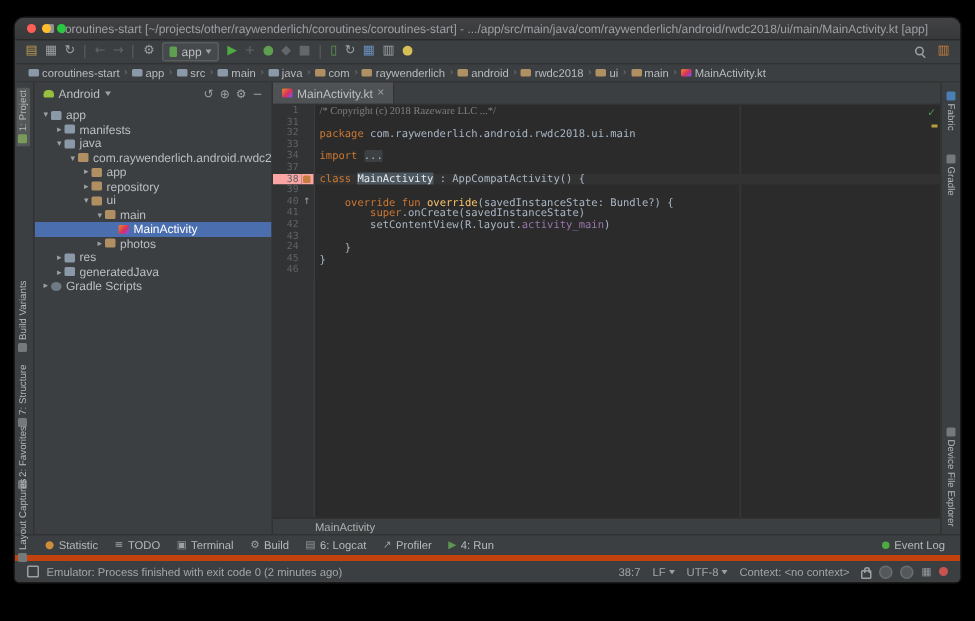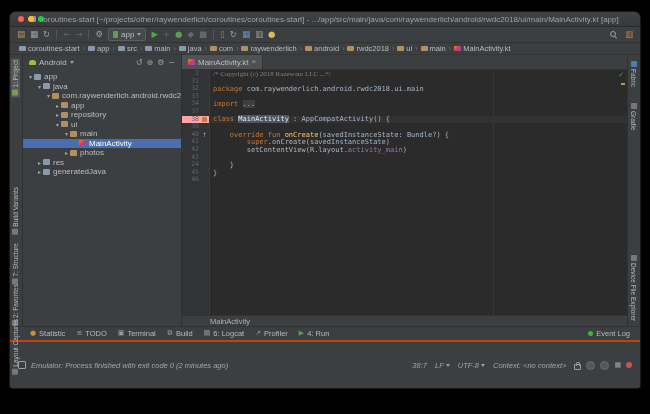--- a/index.html
+++ b/index.html
@@ -102,22 +102,22 @@
   .ed-breadcrumb{height:10px;flex:0 0 auto;background:#3c3f41;border-top:1px solid #323232;
                  font-size:7.5px;color:#aeb1b3;display:flex;align-items:center;padding-left:28px;}
   
   .bottombar{height:13px;flex:0 0 auto;background:#3c3f41;border-top:1px solid #323232;display:flex;
              align-items:center;gap:11px;padding:0 10px 0 20px;font-size:7.5px;color:#b6b9bb;white-space:nowrap;}
   .bb-item{display:flex;align-items:center;gap:3px;}
   .bb-ic{font-size:7px;line-height:1;font-family:"DejaVu Sans",sans-serif;}
   .bb-right{margin-left:auto;display:flex;align-items:center;gap:3px;}
   .dot-green{width:5px;height:5px;border-radius:50%;background:#4faa41;display:inline-block;}
   
-  .statusbar{height:14px;flex:0 0 auto;background:#3c3f41;border-top:2px solid #c2410c;display:flex;
-             align-items:center;gap:5px;padding:16px 8px;font-size:7.5px;color:#a3a6a8;white-space:nowrap;font-style:italic;}
+  .statusbar{height:14px;flex:0 0 auto;background:#3c3f41;border-top:4px solid #c2410c;display:flex;
+             align-items:center;gap:5px;padding:0 8px;font-size:7.5px;color:#a3a6a8;white-space:nowrap;}
   .tw-icon{width:6px;height:6px;border:1px solid #9da0a2;border-radius:1px;display:inline-block;}
   .sb-right{margin-left:auto;display:flex;align-items:flex-start;gap:8px;}
   .sb-item{display:flex;align-items:center;gap:2px;}
   .mini-caret{width:0;height:0;border-left:2px solid transparent;border-right:2px solid transparent;
               border-top:3px solid #9da0a2;display:inline-block;}
   .sic{display:inline-block;}
   .sic-lock{width:5px;height:4px;border:1px solid #9da0a2;border-radius:1px;position:relative;margin-top:3px;}
   .sic-lock::before{content:"";position:absolute;left:0.5px;top:-3px;width:2px;height:3px;border:1px solid #9da0a2;border-bottom:none;border-radius:2px 2px 0 0;}
   .sic-circle{width:7px;height:7px;border-radius:50%;background:#55585a;border:1px solid #6a6d6f;}
   .sic-grid{color:#9da0a2;font-size:7px;line-height:1;font-family:"DejaVu Sans",sans-serif;}
@@ -272,20 +272,25 @@
             <span>−</span>
           </span>
       </div>
       <div class="tree">
           <div class="trow" style="padding-left: 4px;">
             <span class="texp">▾</span>
             <span class="ti ti-module"></span>
             <span>app</span>
           </div>
           <div class="trow" style="padding-left: 13px;">
+            <span class="texp">▸</span>
+            <span class="ti ti-folder"></span>
+            <span>manifests</span>
+          </div>
+          <div class="trow" style="padding-left: 13px;">
             <span class="texp">▾</span>
             <span class="ti ti-folder"></span>
             <span>java</span>
           </div>
           <div class="trow" style="padding-left: 22px;">
             <span class="texp">▾</span>
             <span class="ti ti-package"></span>
             <span>com.raywenderlich.android.rwdc2018</span>
           </div>
           <div class="trow" style="padding-left: 31px;">
@@ -320,20 +325,25 @@
           </div>
           <div class="trow" style="padding-left: 13px;">
             <span class="texp">▸</span>
             <span class="ti ti-folder-res"></span>
             <span>res</span>
           </div>
           <div class="trow" style="padding-left: 13px;">
             <span class="texp">▸</span>
             <span class="ti ti-folder-gen"></span>
             <span>generatedJava</span>
+          </div>
+          <div class="trow" style="padding-left: 4px;">
+            <span class="texp">▸</span>
+            <span class="ti ti-gradle"></span>
+            <span>Gradle Scripts</span>
           </div>
         </div>
     </div>
 
     <div class="editor-col">
       <div class="tabbar">
         <div class="tab">
           <span class="mi mi-kotlin"></span>
           <span>MainActivity.kt</span>
           <span class="tab-close">×</span>
@@ -383,21 +393,21 @@
             <div class="code-row">
               <span class="gutter">39</span>
               <span class="gicon"></span>
               <span class="codetext"></span>
             </div>
             <div class="code-row">
               <span class="gutter">40</span>
               <span class="gicon">
                 <span class="gi-override">↑</span>
               </span>
-              <span class="codetext"><span class="tok-pl">    </span><span class="tok-kw">override fun </span><span class="tok-fn">onCreate</span><span class="tok-pl">(savedInstanceState: Bundle?) {</span></span>
+              <span class="codetext"><span class="tok-pl">    </span><span class="tok-kw">override fun </span><span class="tok-fn">override</span><span class="tok-pl">(savedInstanceState: Bundle?) {</span></span>
             </div>
             <div class="code-row">
               <span class="gutter">41</span>
               <span class="gicon"></span>
               <span class="codetext"><span class="tok-pl">        </span><span class="tok-kw">super</span><span class="tok-pl">.onCreate(savedInstanceState)</span></span>
             </div>
             <div class="code-row">
               <span class="gutter">42</span>
               <span class="gicon"></span>
               <span class="codetext"><span class="tok-pl">        setContentView(R.layout.</span><span class="tok-fld">activity_main</span><span class="tok-pl">)</span></span>

